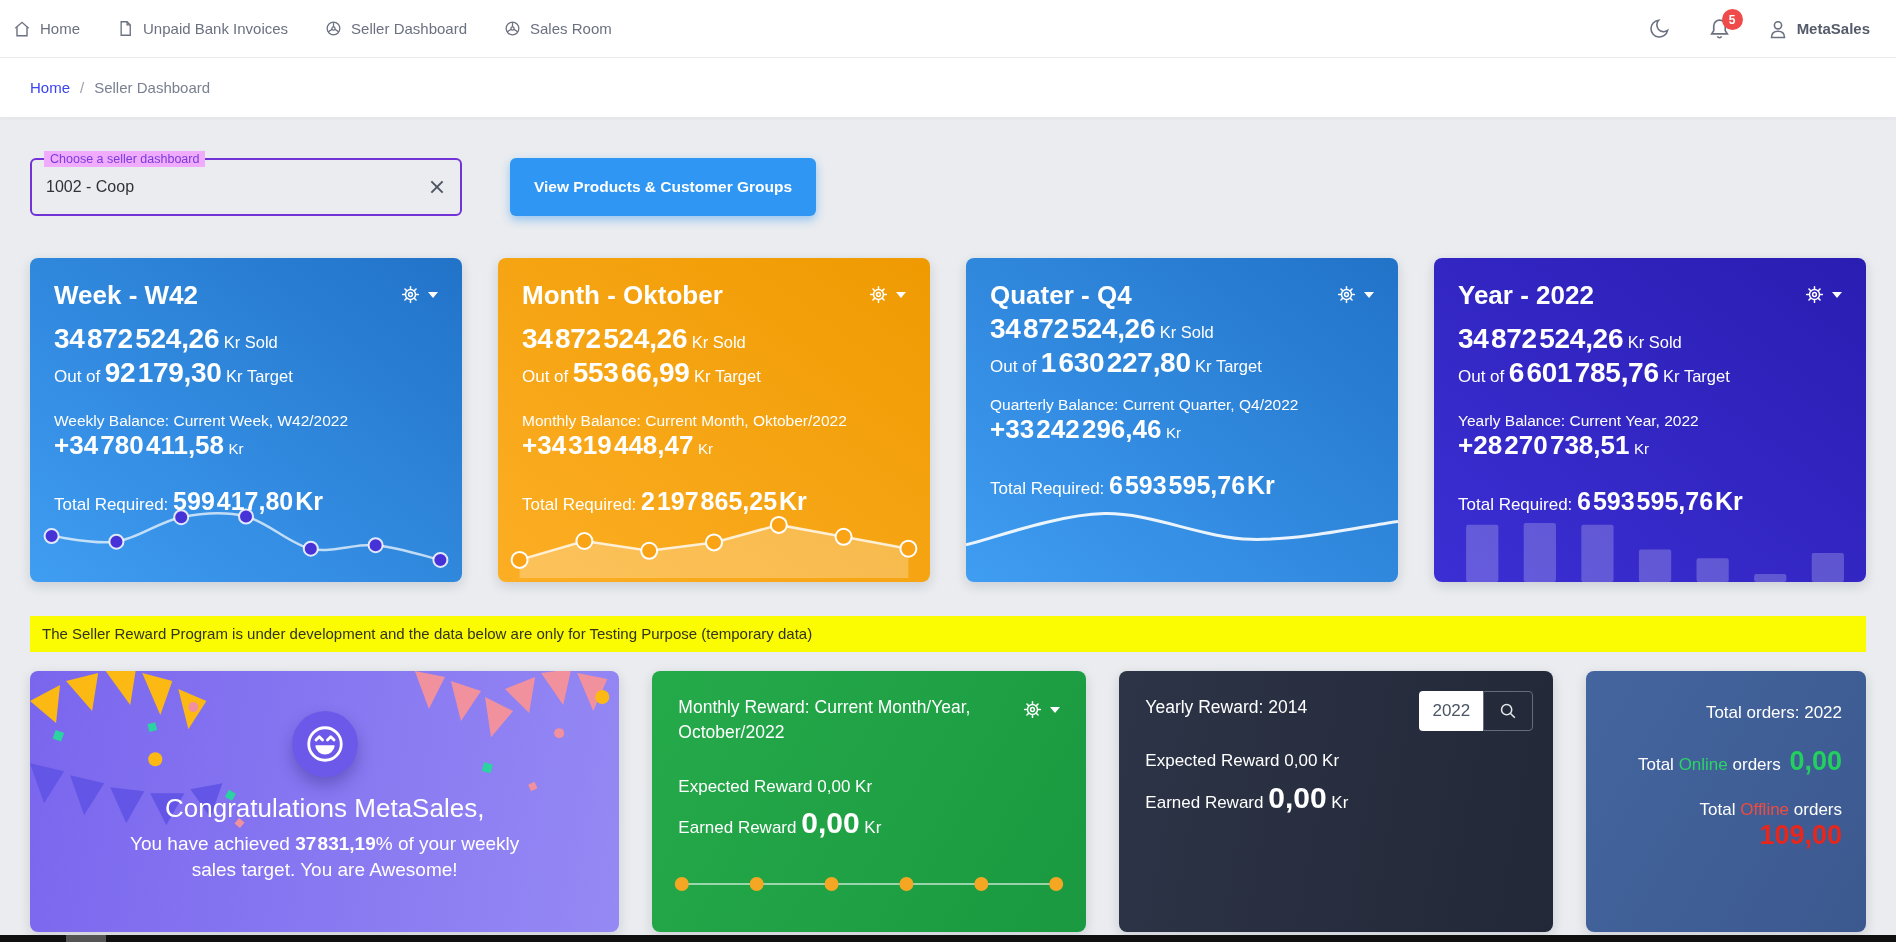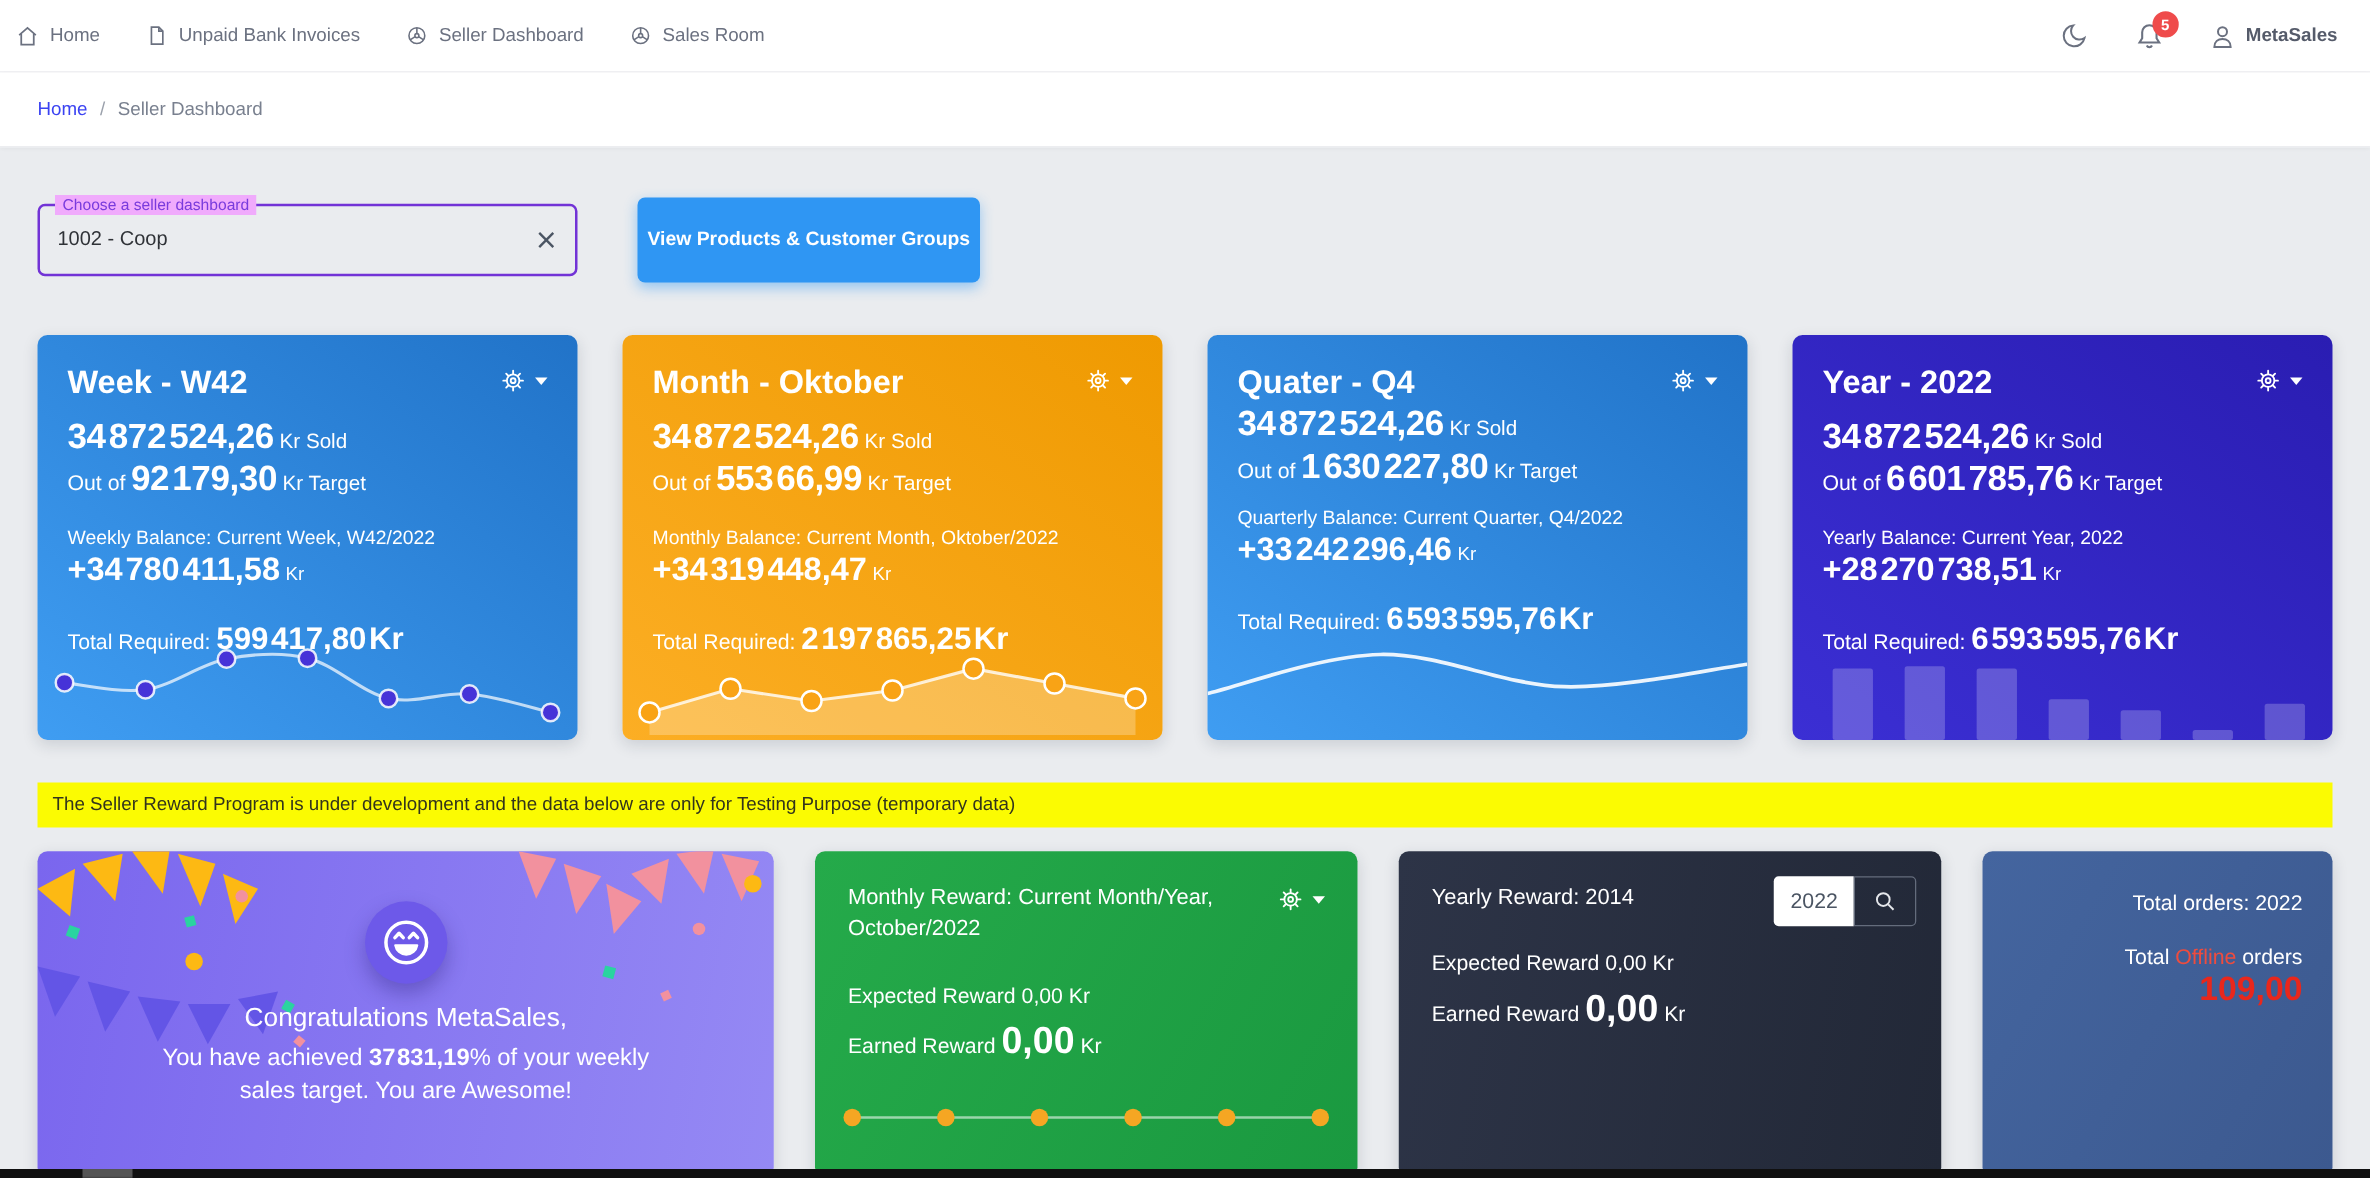--- a/index.html
+++ b/index.html
@@ -23,21 +23,21 @@
   .crumb-current{color:#79808f;}
 
   .content{padding:0 30px;}
 
   
   .picker-row{margin-top:40px;display:flex;align-items:center;gap:48px;}
   .select-field{position:relative;width:432px;height:58px;border:2px solid #7233d6;border-radius:6px;display:flex;align-items:center;}
   .field-label{position:absolute;top:-9px;left:12px;font-size:12.5px;color:#7a3bdd;background:#f0abfc;padding:0 6px;line-height:1.3;}
   .field-input{border:none;background:transparent;outline:none;font-size:16px;color:#2f3237;padding:0 14px;flex:1;font-family:inherit;min-width:0;}
   .clear-x{width:46px;display:flex;justify-content:center;cursor:pointer;}
-  .btn-primary{height:68px;padding:0 8px;background:#2f96f3;border:none;border-radius:6px;color:#fff;font-size:15.5px;font-weight:bold;font-family:inherit;cursor:pointer;box-shadow:0 4px 10px rgba(47,150,243,.45);}
+  .btn-primary{height:58px;padding:0 24px;background:#2f96f3;border:none;border-radius:6px;color:#fff;font-size:15.5px;font-weight:bold;font-family:inherit;cursor:pointer;box-shadow:0 4px 10px rgba(47,150,243,.45);}
 
   
   .cards-row{margin-top:42px;display:grid;grid-template-columns:repeat(4,1fr);gap:36px;}
   .pcard{position:relative;height:324px;border-radius:8px;color:#fff;padding:22px 24px;overflow:hidden;box-shadow:0 4px 12px rgba(30,40,60,.15);}
   .pcard--blue{background:linear-gradient(to top right,#3f9df2,#2173c8);}
   .pcard--orange{background:linear-gradient(to top right,#fcae24,#ef9a01);}
   .pcard--indigo{background:linear-gradient(to top right,#3b2fd4,#2a1db2);}
   .pcard-head{display:flex;justify-content:space-between;align-items:flex-start;}
   .pcard-title{margin:0 0 12px;font-size:26px;font-weight:bold;}
   .pcard--q .pcard-title{margin-bottom:2px;}
@@ -59,21 +59,21 @@
 
   
   .banner{margin-top:34px;height:36px;line-height:36px;background:#fbfb02;color:#32341c;font-size:15px;padding:0 12px;}
 
   
   .bottom-row{margin-top:19px;display:grid;grid-template-columns:588fr 433fr 433fr 279fr;gap:33px;height:261px;}
   .bcard{border-radius:8px;color:#fff;position:relative;overflow:hidden;box-shadow:0 4px 12px rgba(30,40,60,.15);}
   .bcard--purple{background:linear-gradient(100deg,#7a66ee,#9589f4);text-align:center;}
   .confetti{position:absolute;inset:0;pointer-events:none;}
   .smiley-wrap{position:relative;margin:40px auto 0;width:66px;height:66px;border-radius:50%;background:#6d59e9;box-shadow:0 8px 16px rgba(40,30,120,.35);display:flex;align-items:center;justify-content:center;}
-  .congrats-heading{position:relative;margin-top:16px;font-size:21px;}
+  .congrats-heading{position:relative;margin-top:16px;font-size:26px;}
   .congrats-sub{position:relative;margin:7px auto 0;font-size:19px;width:395px;line-height:1.35;}
   .pct{font-weight:bold;word-spacing:-4px;}
 
   .bcard--green{background:linear-gradient(120deg,#25aa4a,#1a9940);padding:24px 26px;}
   .bcard-head{display:flex;justify-content:space-between;align-items:flex-start;}
   .bcard-title{font-size:17.5px;line-height:1.45;max-width:300px;margin:0;font-weight:normal;}
   .reward-lines{margin-top:28px;font-size:17px;line-height:1.55;}
   .earned-big{font-size:30px;font-weight:bold;}
   .flatline{position:absolute;left:22px;bottom:38px;width:calc(100% - 44px);height:22px;display:block;}
 
@@ -445,20 +445,21 @@
           </span>
         </div>
         <div class="reward-lines">
           <div><span>Expected Reward</span> <span>0,00</span> <span>Kr</span></div>
           <div><span>Earned Reward</span> <span class="earned-big">0,00</span> <span>Kr</span></div>
         </div>
       </article>
 
       <article class="bcard bcard--steel">
         <div>Total orders: 2022</div>
+        <div class="order-line"><span>Total</span> <span class="online-word">Online</span> <span>orders</span> <span class="online-val">0,00</span></div>
         <div class="order-line"><span>Total</span> <span class="offline-word">Offline</span> <span>orders</span> <span class="offline-val">109,00</span></div>
       </article>
     </section>
   </main>
 
   <div class="hscrollbar">
     <div class="hscroll-thumb"></div>
   </div>
 </div>
 

